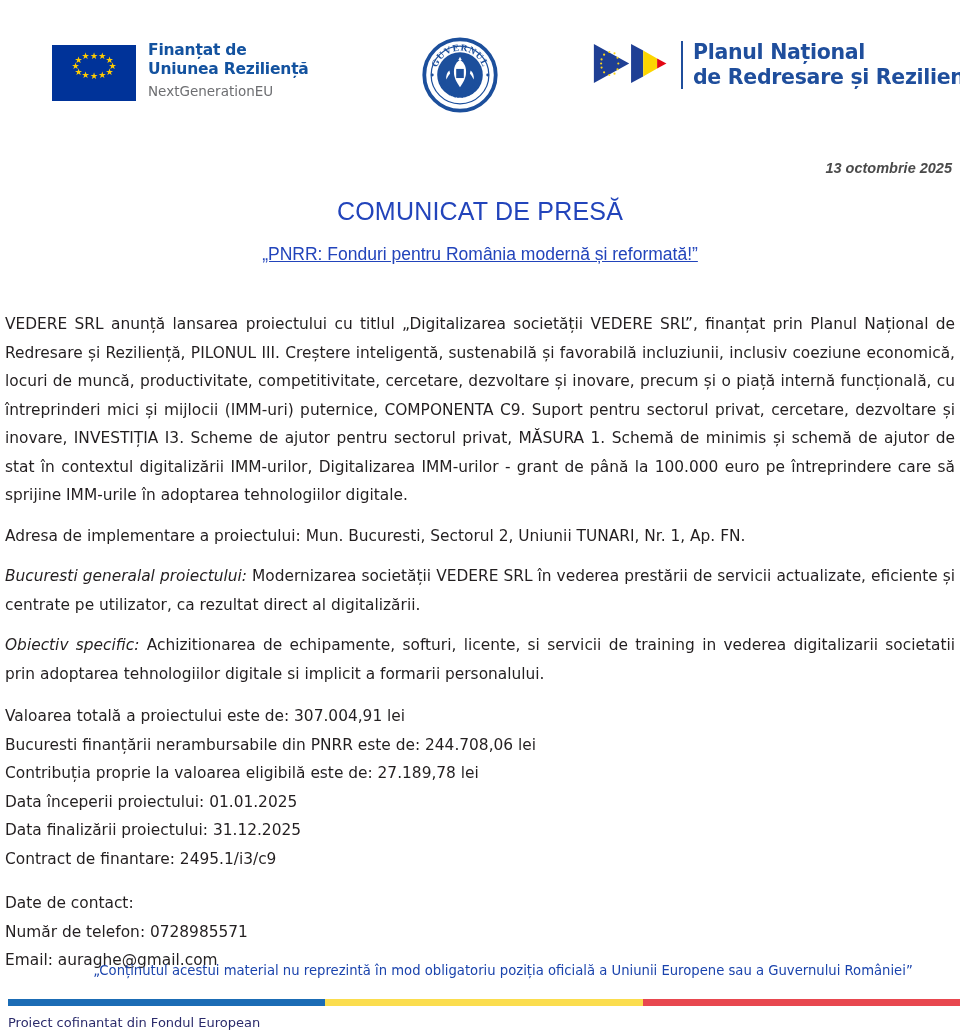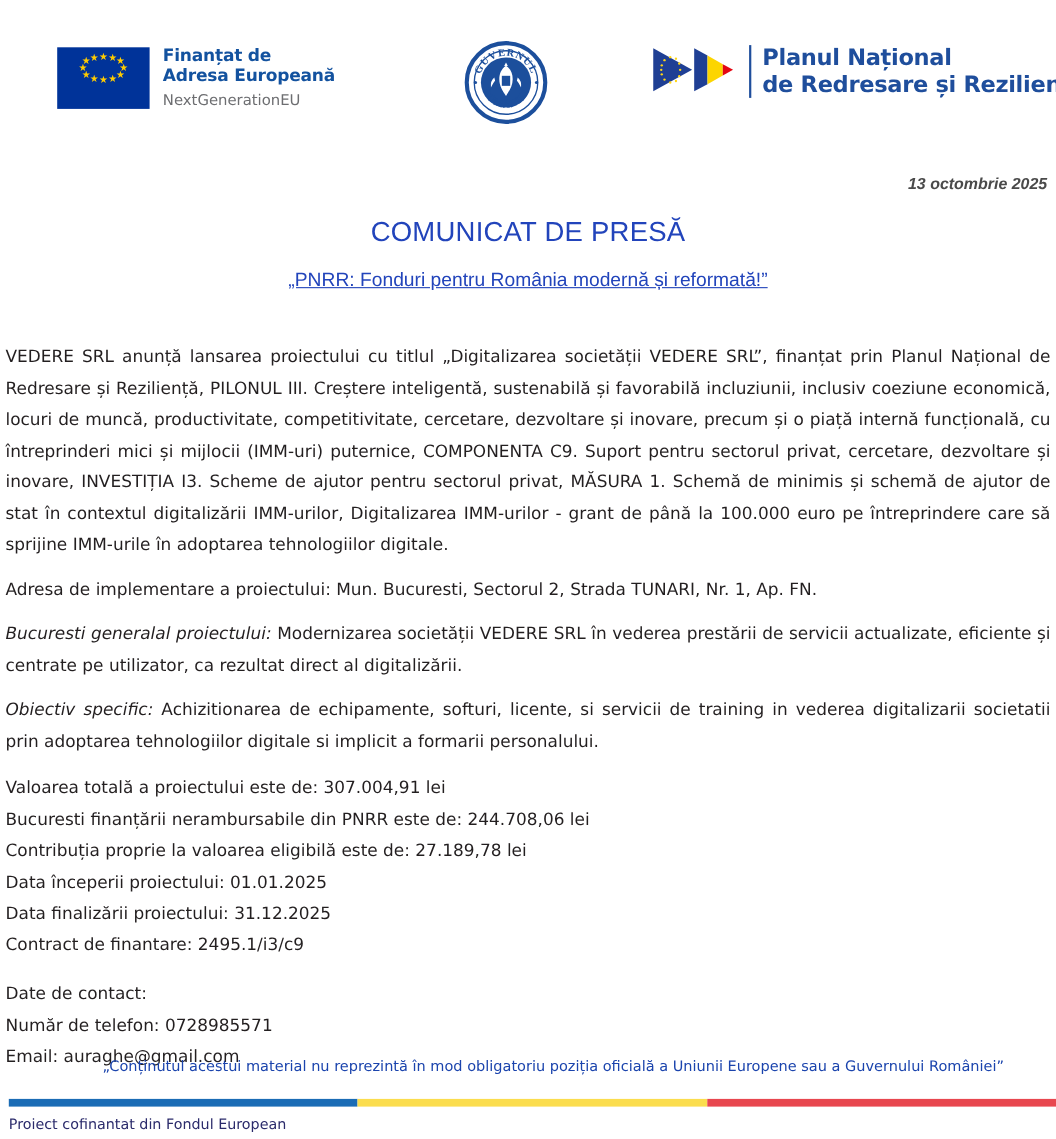--- a/index.html
+++ b/index.html
@@ -26,21 +26,21 @@
     width: 960px;
     height: 128px;
   }
 
   
   .eu-logo {
     position: absolute;
     left: 52px;
     top: 40px;
     display: flex;
-    align-items: center;
+    align-items: flex-end;
   }
   .eu-flag {
     width: 84px;
     height: 56px;
     background: #003399;
     position: relative;
     flex: none;
   }
   .eu-flag .star {
     position: absolute;
@@ -239,21 +239,21 @@
       <span class="star" style="left:50%;top:56%"></span>
       <span class="star" style="left:40%;top:54%"></span>
       <span class="star" style="left:31.5%;top:47.5%"></span>
       <span class="star" style="left:28%;top:37%"></span>
       <span class="star" style="left:31.5%;top:26.5%"></span>
       <span class="star" style="left:40%;top:20.5%"></span>
     </div>
     <div class="eu-text">
       <div class="eu-title">
         <span>Finanțat de</span><br>
-        <span>Adresa Europeană</span>
+        <span>Uniunea Reziliență</span>
       </div>
       <div class="eu-sub">NextGenerationEU</div>
     </div>
   </div>
 
   <div class="gov-seal">
     <svg viewBox="0 0 100 100" width="76" height="76" aria-hidden="true">
       <circle cx="50" cy="50" r="47" fill="none" stroke="#1c4f9c" stroke-width="5"></circle>
       <circle cx="50" cy="50" r="38" fill="none" stroke="#1c4f9c" stroke-width="1.6"></circle>
       <circle cx="50" cy="50" r="30" fill="#1c4f9c"></circle>
@@ -307,21 +307,21 @@
 </div>
 
 <div class="doc-date">13 octombrie 2025</div>
 <div class="doc-title">COMUNICAT DE PRESĂ</div>
 <div class="doc-subtitle">„PNRR: Fonduri pentru România modernă și reformată!”</div>
 
 <div class="content">
 
   <p class="para">VEDERE SRL anunță lansarea proiectului cu titlul „Digitalizarea societății VEDERE SRL”, finanțat prin Planul Național de Redresare și Reziliență, PILONUL III. Creștere inteligentă, sustenabilă și favorabilă incluziunii, inclusiv coeziune economică, locuri de muncă, productivitate, competitivitate, cercetare, dezvoltare și inovare, precum și o piață internă funcțională, cu întreprinderi mici și mijlocii (IMM-uri) puternice, COMPONENTA C9. Suport pentru sectorul privat, cercetare, dezvoltare și inovare, INVESTIȚIA I3. Scheme de ajutor pentru sectorul privat, MĂSURA 1. Schemă de minimis și schemă de ajutor de stat în contextul digitalizării IMM-urilor, Digitalizarea IMM-urilor - grant de până la 100.000 euro pe întreprindere care să sprijine IMM-urile în adoptarea tehnologiilor digitale.</p>
 
-  <p class="para">Adresa de implementare a proiectului: Mun. Bucuresti, Sectorul 2, Strada TUNARI, Nr. 1, Ap. FN.</p>
+  <p class="para">Adresa de implementare a proiectului: Mun. Bucuresti, Sectorul 2, Uniunii TUNARI, Nr. 1, Ap. FN.</p>
 
   <p class="para">
     <span class="lead">Bucuresti generalal proiectului:</span><span> Modernizarea societății VEDERE SRL în vederea prestării de servicii actualizate, eficiente și centrate pe utilizator, ca rezultat direct al digitalizării.</span>
   </p>
 
   <p class="para last-of-block">
     <span class="lead">Obiectiv specific:</span><span> Achizitionarea de echipamente, softuri, licente, si servicii de training in vederea digitalizarii societatii prin adoptarea tehnologiilor digitale si implicit a formarii personalului.</span>
   </p>
 
   <div class="facts">

